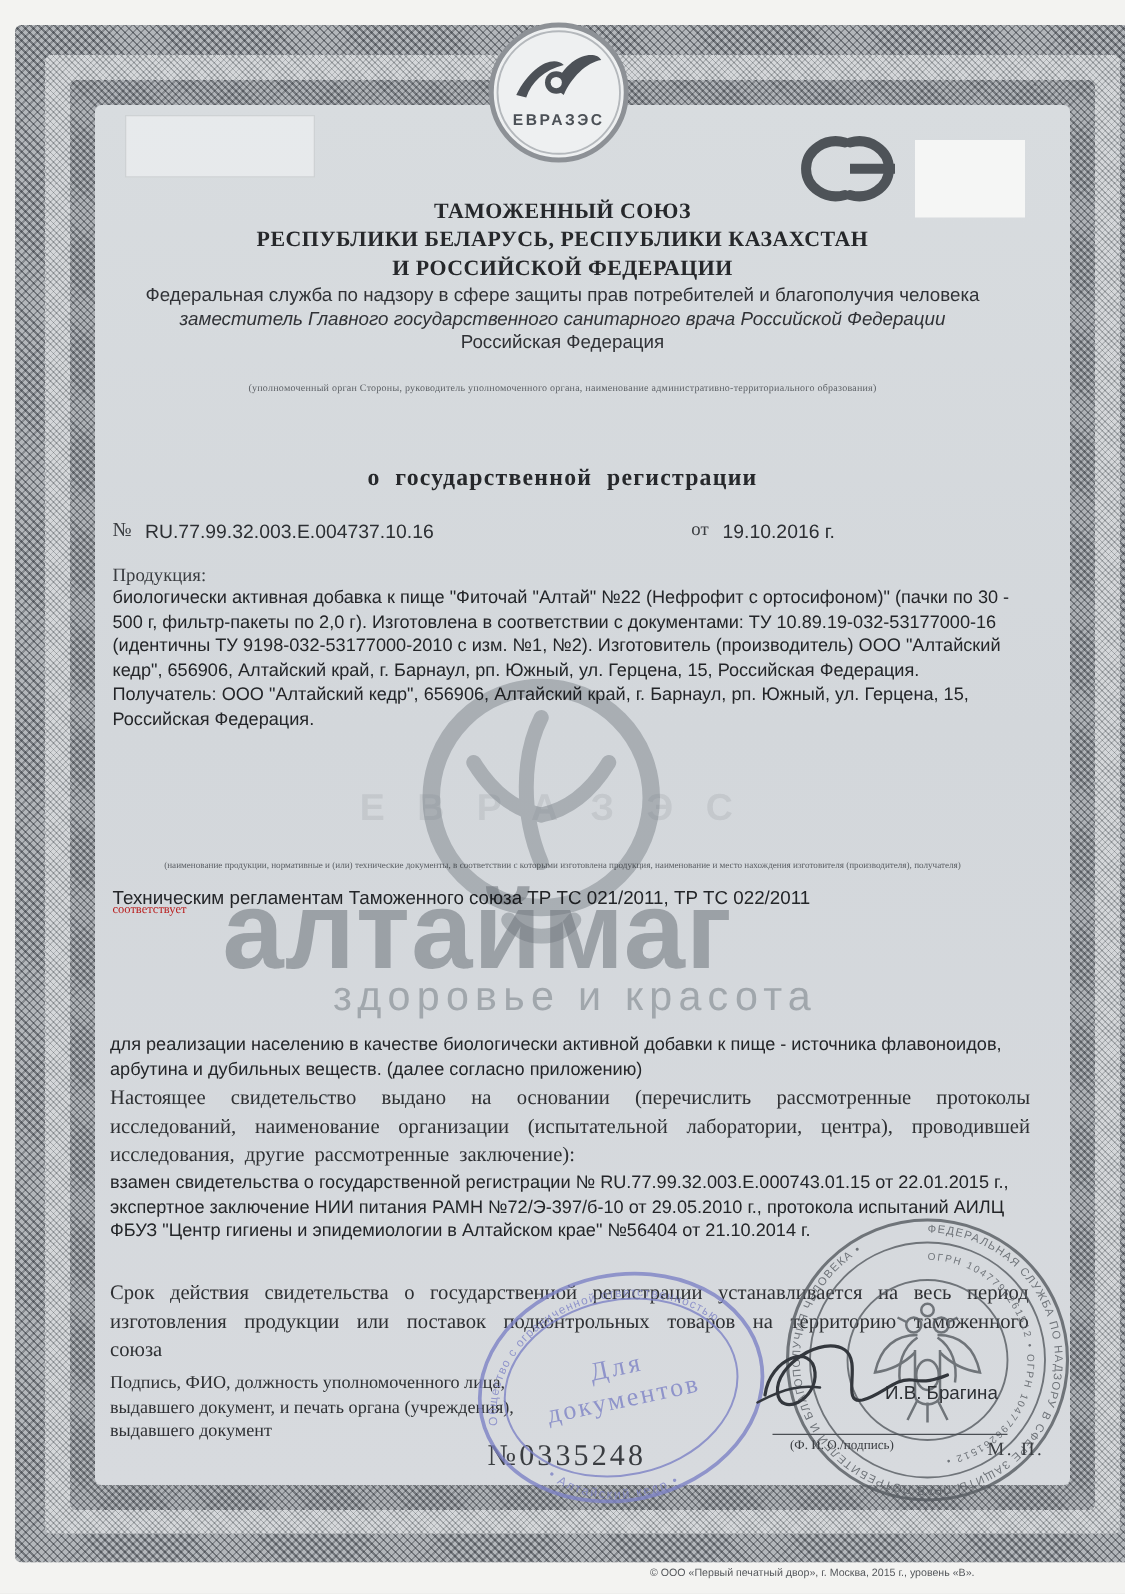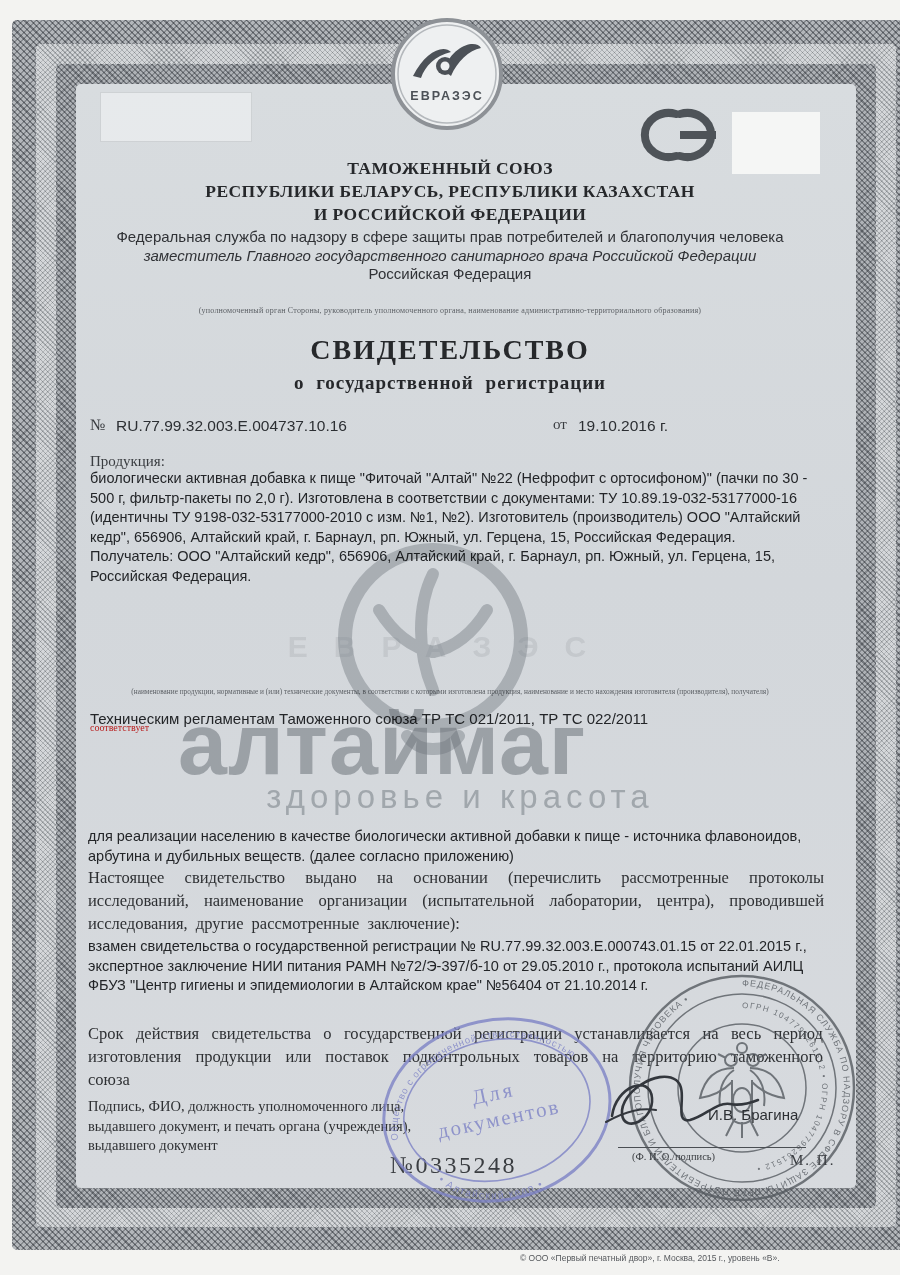--- a/index.html
+++ b/index.html
@@ -74,21 +74,20 @@
   <div class="abs" style="left:732px;top:112px;width:88px;height:62px;background:rgba(250,250,249,.85);"></div>
 
   <div class="abs ctr ser hdr1" style="top:158px;">ТАМОЖЕННЫЙ СОЮЗ</div>
   <div class="abs ctr ser hdr1" style="top:181px;">РЕСПУБЛИКИ БЕЛАРУСЬ, РЕСПУБЛИКИ КАЗАХСТАН</div>
   <div class="abs ctr ser hdr1" style="top:204px;">И РОССИЙСКОЙ ФЕДЕРАЦИИ</div>
   <div class="abs ctr san hdr2" style="top:228px;">Федеральная служба по надзору в сфере защиты прав потребителей и благополучия человека</div>
   <div class="abs ctr san hdr2" style="top:247px;font-style:italic;">заместитель Главного государственного санитарного врача Российской Федерации</div>
   <div class="abs ctr san hdr2" style="top:265px;">Российская Федерация</div>
   <div class="abs ctr ser tiny" style="top:306px;">(уполномоченный орган Стороны, руководитель уполномоченного органа, наименование административно-территориального образования)</div>
 
-  <div class="abs ctr ser" style="top:334px;font-size:28px;font-weight:bold;letter-spacing:2px;color:#26282b;">СВИДЕТЕЛЬСТВО</div>
   <div class="abs ctr ser" style="top:372px;font-size:19px;font-weight:bold;letter-spacing:1px;word-spacing:6px;color:#26282b;">о государственной регистрации</div>
 
   <div class="abs ser" style="left:90px;top:416px;font-size:16px;color:#3a3d41;">№</div>
   <div class="abs san" style="left:116px;top:417px;font-size:15.5px;color:#2c2f33;">RU.77.99.32.003.Е.004737.10.16</div>
   <div class="abs ser" style="left:553px;top:416px;font-size:15px;color:#3a3d41;">от</div>
   <div class="abs san" style="left:578px;top:417px;font-size:15.5px;color:#2c2f33;">19.10.2016 г.</div>
 
   <div class="abs ser" style="left:90px;top:453px;font-size:15px;color:#3a3d41;">Продукция:</div>
   <div class="abs san para-san" style="left:90px;top:469px;width:726px;">биологически активная добавка к пище "Фиточай "Алтай" №22 (Нефрофит с ортосифоном)" (пачки по 30 - 500 г, фильтр-пакеты по 2,0 г). Изготовлена в соответствии с документами: ТУ 10.89.19-032-53177000-16 (идентичны ТУ 9198-032-53177000-2010 с изм. №1, №2). Изготовитель (производитель) ООО "Алтайский кедр", 656906, Алтайский край, г. Барнаул, рп. Южный, ул. Герцена, 15, Российская Федерация.  Получатель: ООО "Алтайский кедр", 656906, Алтайский край, г. Барнаул, рп. Южный, ул. Герцена, 15, Российская Федерация.</div>
 

